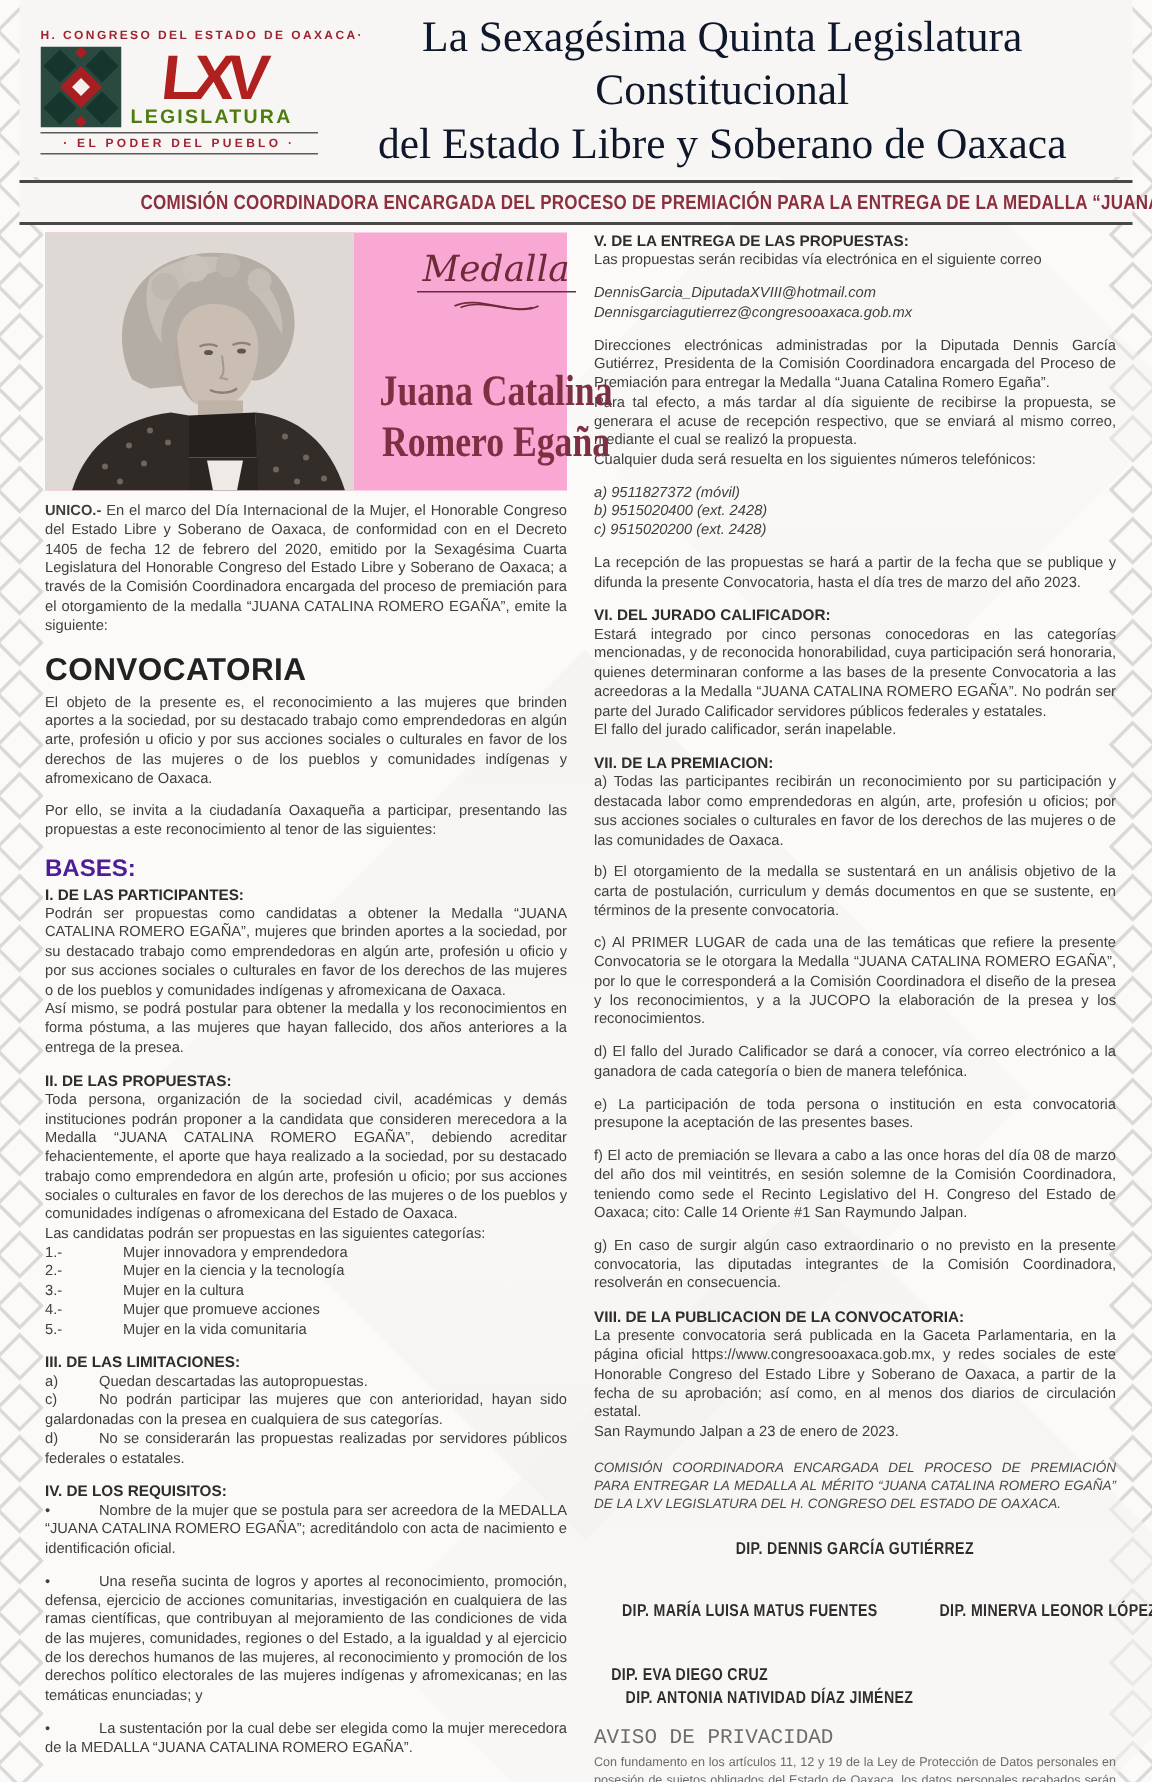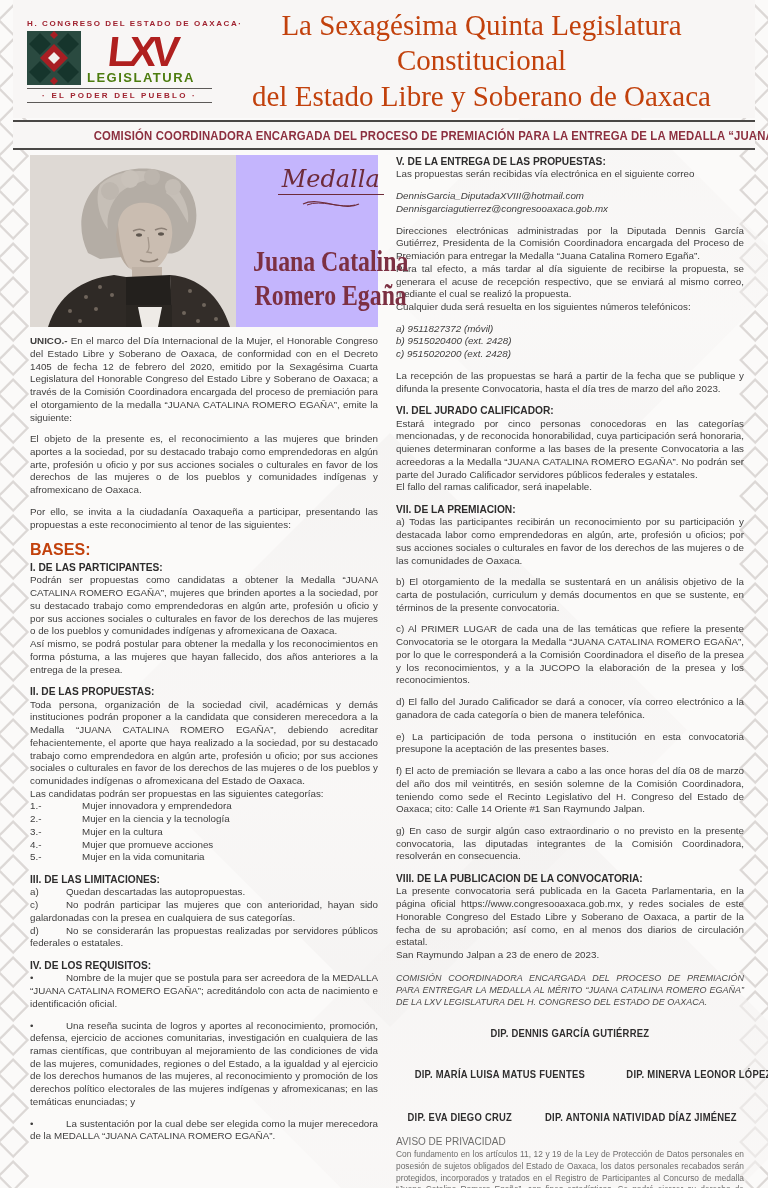--- a/index.html
+++ b/index.html
@@ -53,21 +53,21 @@
     color:#4d7c0f; font-size:13px; font-weight:bold; letter-spacing:1.5px; line-height:15px;
   }
   .logo-bottom {
     margin-top:3px; color:#a02330; font-size:8px; font-weight:bold; letter-spacing:2.2px;
     border-top:1.5px solid #5d5a58; border-bottom:1.5px solid #5d5a58;
     padding:2px 0; text-align:center; white-space:nowrap;
   }
   .header-title {
     flex:1; text-align:center;
     font-family:"Liberation Serif", serif;
-    color:#c2410c; font-size:29px; line-height:1.22;
+    color:#0f172a; font-size:29px; line-height:1.22;
     padding-left:6px;
   }
   
   .banner {
     margin:2px 13px 0 13px;
     border-top:2px solid #4a4846; border-bottom:2px solid #4a4846;
     background:#f8f6f5;
     padding:4px 0; text-align:center; white-space:nowrap;
   }
   .banner span {
@@ -81,54 +81,54 @@
   }
   .col { flex:1; min-width:0; font-size:9.8px; line-height:1.3; }
   .col p { text-align:justify; }
   .gap { margin-bottom:9px !important; }
   .nogap { margin-bottom:0 !important; }
   .sec-h { font-weight:bold; color:#2e2d2d; font-size:10.2px; }
   .tabbed { display:inline-block; width:36px; }
 
   
   .photo-row {
-    display:flex; background:#c4b5fd; margin-bottom:8px; height:172px;
+    display:flex; background:#f9a8d4; margin-bottom:8px; height:172px;
   }
   .portrait { width:206px; height:172px; flex:none; }
   .medal-side { flex:1; display:flex; flex-direction:column; align-items:center; padding-top:12px; }
   .medalla-script {
     font-family:"DejaVu Serif", serif; font-style:italic;
     color:#6d2b3a; font-size:24px; line-height:1;
     border-bottom:1.5px solid #6d2b3a; padding:0 4px 3px 4px;
   }
   .name-block { margin-top:34px; text-align:center; }
   .name-line {
     font-family:"Liberation Serif", serif; font-weight:bold;
     color:#7c3042; font-size:29px; line-height:1.18;
     display:block; transform:scaleX(.82); transform-origin:center; white-space:nowrap;
   }
   .convocatoria-h { font-size:21px; font-weight:bold; color:#222; letter-spacing:.3px; margin:2px 0 2px 0; }
-  .bases-h { font-size:16px; font-weight:bold; color:#c2410c; margin-top:2px; }
+  .bases-h { font-size:16px; font-weight:bold; color:#4c1d95; margin-top:2px; }
   .cat-row { display:flex; }
   .cat-num { width:52px; flex:none; }
 
   
   .ital { font-style:italic; }
   .comision {
     font-style:italic; font-size:9px; line-height:1.35; margin-top:10px; color:#4a4948;
   }
   .sig-main { text-align:center; margin:18px 0 26px 0; }
   .sig-row { display:flex; margin-bottom:28px; }
   .sig-row > div { flex:1; }
   .sig {
     display:inline-block; transform:scaleX(.82); transform-origin:center;
     font-weight:bold; color:#2f2e2e; font-size:11.5px; letter-spacing:.3px; white-space:nowrap;
   }
   .aviso { color:#6e6d6c; font-size:8.4px; line-height:1.4; }
-  .aviso-h { color:#6e6d6c; font-size:10px; margin-bottom:1px; }
+  .aviso-h { color:#6e6d6c; font-size:14px; margin-bottom:1px;font-family:Liberation Mono, monospace; }
 </style>
 </head>
 <body>
 
 <div class="edge-pattern edge-left">◇
 ◇
 ◇
 ◇
 ◇
 ◇
@@ -295,20 +295,21 @@
           </svg>
           <div class="name-block">
             <span class="name-line">Juana Catalina</span>
             <span class="name-line">Romero Egaña</span>
           </div>
         </div>
       </div>
 
       <p class="gap"><b>UNICO.-</b><span> En el marco del Día Internacional de la Mujer, el Honorable Congreso del Estado Libre y Soberano de Oaxaca, de conformidad con en el Decreto 1405 de fecha 12 de febrero del 2020, emitido por la Sexagésima Cuarta Legislatura del Honorable Congreso del Estado Libre y Soberano de Oaxaca; a través de la Comisión Coordinadora encargada del proceso de premiación para el otorgamiento de la medalla “JUANA CATALINA ROMERO EGAÑA”, emite la siguiente:</span></p>
 
+      <div class="convocatoria-h">CONVOCATORIA</div>
       <p class="gap">El objeto de la presente es, el reconocimiento a las mujeres que brinden aportes a la sociedad, por su destacado trabajo como emprendedoras en algún arte, profesión u oficio y por sus acciones sociales o culturales en favor de los derechos de las mujeres o de los pueblos y comunidades indígenas y afromexicano de Oaxaca.</p>
       <p class="gap">Por ello, se invita a la ciudadanía Oaxaqueña a participar, presentando las propuestas a este reconocimiento al tenor de las siguientes:</p>
 
       <div class="bases-h">BASES:</div>
       <div class="sec-h">I. DE LAS PARTICIPANTES:</div>
       <p class="nogap">Podrán ser propuestas como candidatas a obtener la Medalla “JUANA CATALINA ROMERO EGAÑA”, mujeres que brinden aportes a la sociedad, por su destacado trabajo como emprendedoras en algún arte, profesión u oficio y por sus acciones sociales o culturales en favor de los derechos de las mujeres o de los pueblos y comunidades indígenas y afromexicana de Oaxaca.</p>
       <p class="gap">Así mismo, se podrá postular para obtener la medalla y los reconocimientos en forma póstuma, a las mujeres que hayan fallecido, dos años anteriores a la entrega de la presea.</p>
 
       <div class="sec-h">II. DE LAS PROPUESTAS:</div>
       <p class="nogap">Toda persona, organización de  la sociedad civil,  académicas y demás instituciones podrán proponer a la candidata que consideren merecedora a la Medalla “JUANA CATALINA ROMERO EGAÑA”, debiendo acreditar fehacientemente, el aporte que haya realizado a la sociedad, por su destacado trabajo como emprendedora en algún arte, profesión u oficio;  por sus acciones sociales o culturales en favor de los derechos de las mujeres o de los pueblos y comunidades indígenas o afromexicana del Estado de Oaxaca.</p>
@@ -353,21 +354,21 @@
       <p class="nogap">Direcciones electrónicas administradas por la Diputada Dennis García Gutiérrez, Presidenta de la Comisión Coordinadora encargada del Proceso de Premiación para entregar la Medalla “Juana Catalina Romero Egaña”.</p>
       <p class="nogap">Para tal efecto, a más tardar al día siguiente de recibirse la propuesta, se generara el acuse de recepción respectivo, que se enviará al mismo correo, mediante el cual se realizó la propuesta.</p>
       <p class="gap"> Cualquier duda será resuelta en los siguientes números telefónicos:</p>
       <p class="ital nogap">a) 9511827372 (móvil)</p>
       <p class="ital nogap">b) 9515020400 (ext. 2428)</p>
       <p class="ital gap">c) 9515020200 (ext. 2428)</p>
       <p class="gap">La recepción de las propuestas se hará a partir de la fecha que se publique y difunda la presente Convocatoria, hasta el día tres de marzo del año 2023.</p>
 
       <div class="sec-h">VI. DEL JURADO CALIFICADOR:</div>
       <p class="nogap">Estará integrado por cinco personas conocedoras en las categorías mencionadas, y de reconocida honorabilidad, cuya participación será honoraria, quienes determinaran conforme a las bases de la presente Convocatoria a las acreedoras a la Medalla “JUANA CATALINA ROMERO EGAÑA”. No podrán ser parte del Jurado Calificador servidores públicos federales y estatales.</p>
-      <p class="gap">El fallo del ramas calificador, será inapelable.</p>
+      <p class="gap">El fallo del jurado calificador, serán inapelable.</p>
 
       <div class="sec-h">VII. DE LA PREMIACION:</div>
       <p class="gap">a) Todas las participantes recibirán un reconocimiento por su participación y destacada labor como emprendedoras en algún, arte, profesión u oficios; por sus acciones sociales o culturales en favor de los derechos de las mujeres o de las comunidades de Oaxaca.</p>
       <p class="gap">b) El otorgamiento de la medalla se sustentará en un análisis objetivo de la carta de postulación, curriculum y demás documentos en que se sustente, en términos de la presente convocatoria.</p>
       <p class="gap">c) Al PRIMER LUGAR de cada una de las temáticas que refiere la presente Convocatoria se le otorgara la Medalla “JUANA CATALINA ROMERO EGAÑA”, por lo que le corresponderá a la Comisión Coordinadora el diseño de la presea y los reconocimientos, y a la JUCOPO la elaboración de la presea  y los reconocimientos.</p>
       <p class="gap">d) El fallo del Jurado Calificador se dará a conocer, vía correo electrónico a la ganadora de cada categoría o bien de manera telefónica.</p>
       <p class="gap">e) La participación de toda persona o institución en esta convocatoria presupone la aceptación de las presentes bases.</p>
       <p class="gap">f) El acto de premiación se llevara a cabo a las once horas del día 08 de marzo del año dos mil veintitrés, en sesión solemne de la Comisión Coordinadora, teniendo como sede el Recinto Legislativo del H. Congreso del Estado de Oaxaca; cito: Calle 14 Oriente #1 San Raymundo Jalpan.</p>
       <p class="gap">g) En caso de surgir algún caso extraordinario o no previsto en la presente convocatoria, las diputadas integrantes de la Comisión Coordinadora, resolverán en consecuencia.</p>
 
@@ -377,21 +378,21 @@
 
       <p class="comision">COMISIÓN COORDINADORA ENCARGADA DEL PROCESO DE PREMIACIÓN PARA ENTREGAR LA MEDALLA AL MÉRITO “JUANA CATALINA ROMERO EGAÑA” DE LA LXV LEGISLATURA DEL H. CONGRESO DEL ESTADO DE OAXACA.</p>
 
       <div class="sig-main">
         <span class="sig">DIP. DENNIS GARCÍA GUTIÉRREZ</span>
       </div>
       <div class="sig-row">
         <div><span class="sig">DIP. MARÍA LUISA MATUS FUENTES</span></div>
         <div><span class="sig">DIP. MINERVA LEONOR LÓPEZ CALDERÓN</span></div>
       </div>
-      <div class="sig-row" style="margin-bottom:10px;">
+      <div class="sig-row" style="margin-bottom:10px;flex-direction:column;">
         <div><span class="sig">DIP. EVA DIEGO CRUZ</span></div>
         <div><span class="sig">DIP. ANTONIA NATIVIDAD DÍAZ JIMÉNEZ</span></div>
       </div>
 
       <div class="aviso-h">AVISO DE PRIVACIDAD</div>
       <p class="aviso">Con fundamento en los artículos 11, 12 y 19 de la Ley de Protección de Datos personales en posesión de sujetos obligados del Estado de Oaxaca, los datos personales recabados serán protegidos, incorporados y tratados en el Registro de Participantes al Concurso de medalla “Juana Catalina Romero Egaña”, con fines estadísticos. Se podrá ejercer su derecho de acceso, rectificación, cancelación y oposición, a través de la Unidad de Transparencia del Honorable Congreso del Estado Libre y Soberano de Oaxaca.</p>
     </div>
   </div>
 </div>
 

